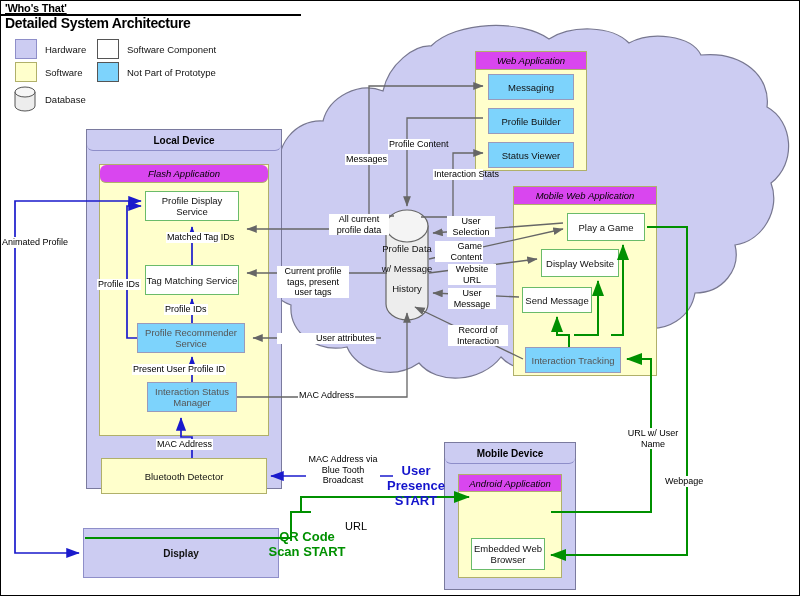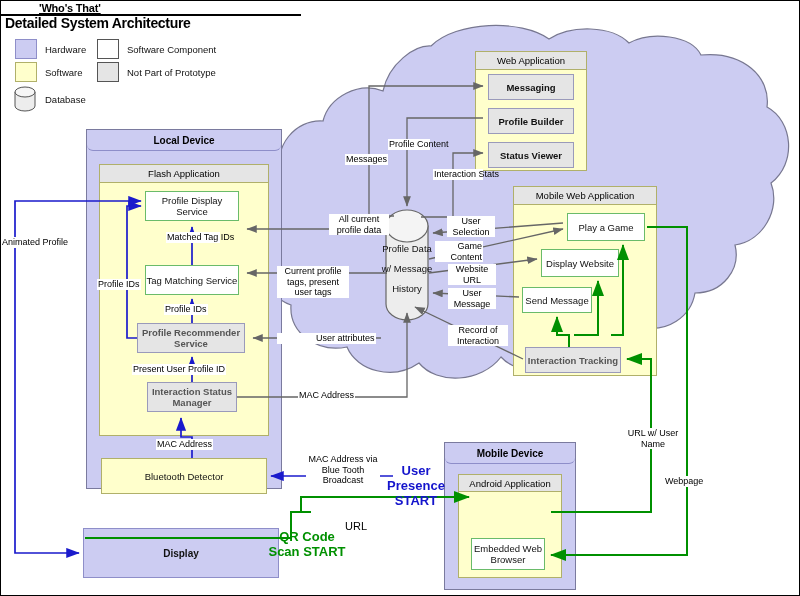--- a/index.html
+++ b/index.html
@@ -9,44 +9,44 @@
     font-family:"DejaVu Sans", sans-serif;
     overflow:hidden;
     position:relative;
   }
   #root{position:relative;width:800px;height:596px;
         border:1px solid #000;box-sizing:border-box;}
 
   
   .title-small{position:absolute;left:4px;top:1px;font-size:11px;font-weight:bold;
         font-family:"Liberation Sans", sans-serif;
-        text-decoration:underline;letter-spacing:-0.2px;margin-left:34px;}
+        text-decoration:underline;letter-spacing:-0.2px;}
   .title-main{position:absolute;left:4px;top:14px;font-size:14px;font-weight:bold;
         font-family:"Liberation Sans", sans-serif;letter-spacing:-0.3px;}
   .title-rule{position:absolute;left:0px;top:13px;width:300px;height:2px;background:#000;}
 
   
   .legend{position:absolute;left:0;top:30px;width:300px;height:90px;}
   .lg-sw{position:absolute;width:22px;height:20px;border:1px solid #555;box-sizing:border-box;}
   .lg-lbl{position:absolute;font-size:9.5px;font-family:"Liberation Sans", sans-serif;
         color:#111;white-space:nowrap;}
   .cyl{position:absolute;width:22px;height:26px;}
 
   
   .box{position:absolute;box-sizing:border-box;}
   .hw{background:#ccccf2;border:1px solid #8e8ec9;}
   .sw{background:#ffffcc;border:1px solid #b0b06a;}
   .comp{background:#ffffff;border:1px solid #6abb6a;}
-  .notproto{background:#e5e5e5;border:1px solid #9a9aba;font-weight:bold;}
+  .notproto{background:#7dd3fc;border:1px solid #9a9aba;}
 
   .hdr{position:absolute;left:0;right:0;top:0;display:flex;align-items:center;
        justify-content:center;font-size:9.5px;font-family:"Liberation Sans", sans-serif;}
   .hdr.bold{font-weight:bold;font-size:10px;border-radius:6px;}
   .hdr.hwhdr{background:#ccccf2;border-bottom:1px solid #8e8ec9;}
-  .hdr.swhdr{background:#e5e5e5;border-bottom:1px solid #b0b06a;}
+  .hdr.swhdr{background:#d946ef;border-bottom:1px solid #b0b06a;font-style:italic;}
 
   .lbl-ctr{position:absolute;left:0;right:0;top:50%;transform:translateY(-50%);
        text-align:center;font-size:9.5px;line-height:11px;
        font-family:"Liberation Sans", sans-serif;color:#111;}
   .lbl-ctr.grey{color:#555;}
   .lbl-ctr.bold{font-weight:bold;font-size:10px;}
 
   
   .elab{position:absolute;font-size:9px;line-height:10.5px;
         font-family:"Liberation Sans", sans-serif;color:#000;
@@ -111,21 +111,21 @@
       C 272,146 294,118 322,120
       C 328,96 358,80 382,90
       C 388,62 414,44 430,45 Z" fill="#ccccf2" stroke="#777790" stroke-width="1.2"></path>
   </svg>
 
   <div class="box hw boxlayer" style="left:85px;top:128px;width:196px;height:360px;border:1.5px solid #7a7a9e;">
     <div class="hdr hwhdr bold" style="height:20px;">Local Device</div>
   </div>
 
   <div class="box sw boxlayer" style="left:98px;top:163px;width:170px;height:272px;">
-    <div class="hdr swhdr" style="height:17px;">Flash Application</div>
+    <div class="hdr swhdr" style="height:17px;border-radius:6px;">Flash Application</div>
   </div>
 
   <div class="box comp boxlayer" style="left:144px;top:190px;width:94px;height:30px;">
     <div class="lbl-ctr">Profile Display Service</div>
   </div>
 
   <div class="box comp boxlayer" style="left:144px;top:264px;width:94px;height:30px;">
     <div class="lbl-ctr">Tag Matching Service</div>
   </div>
 

